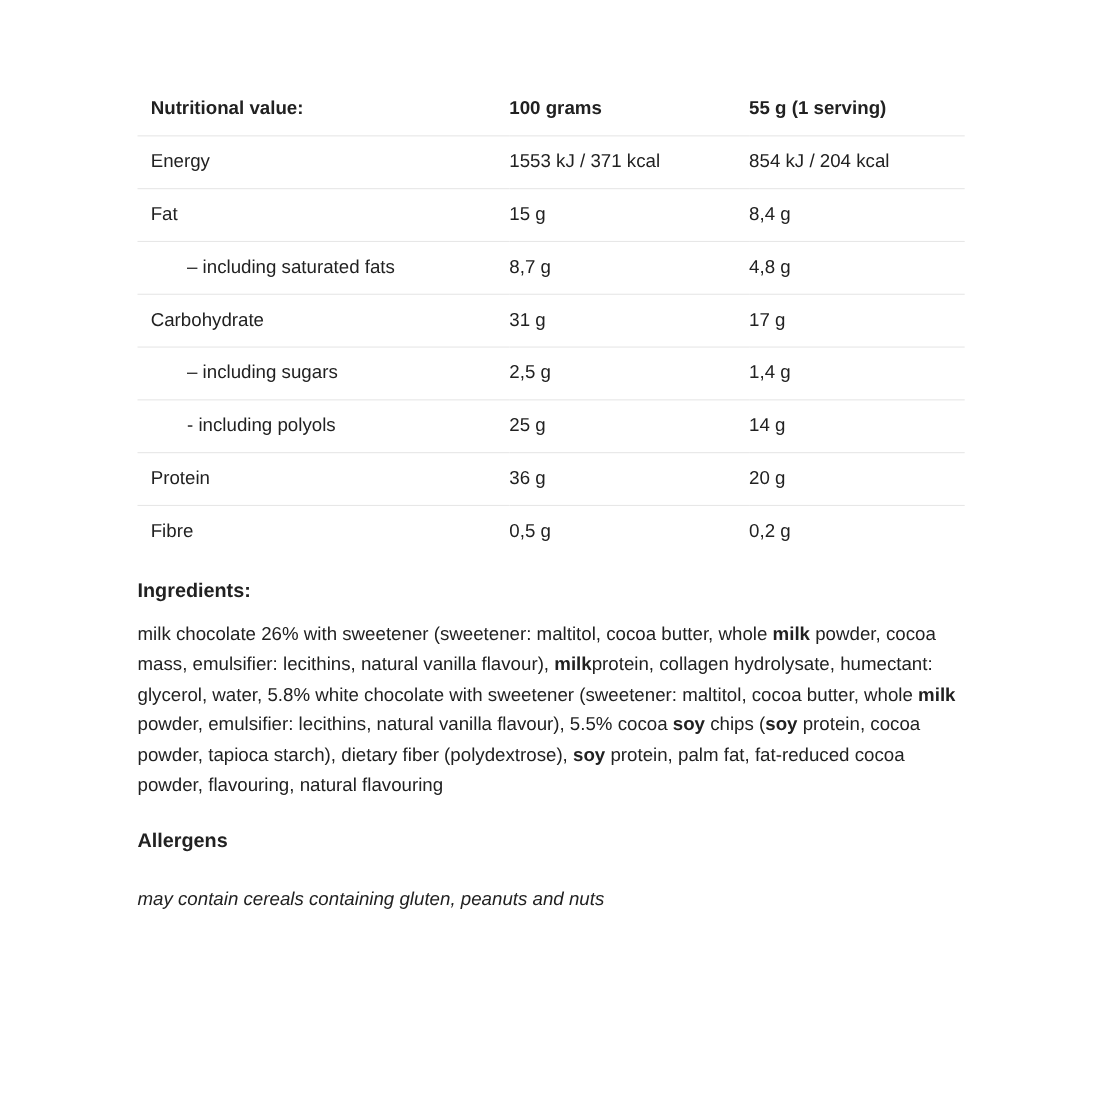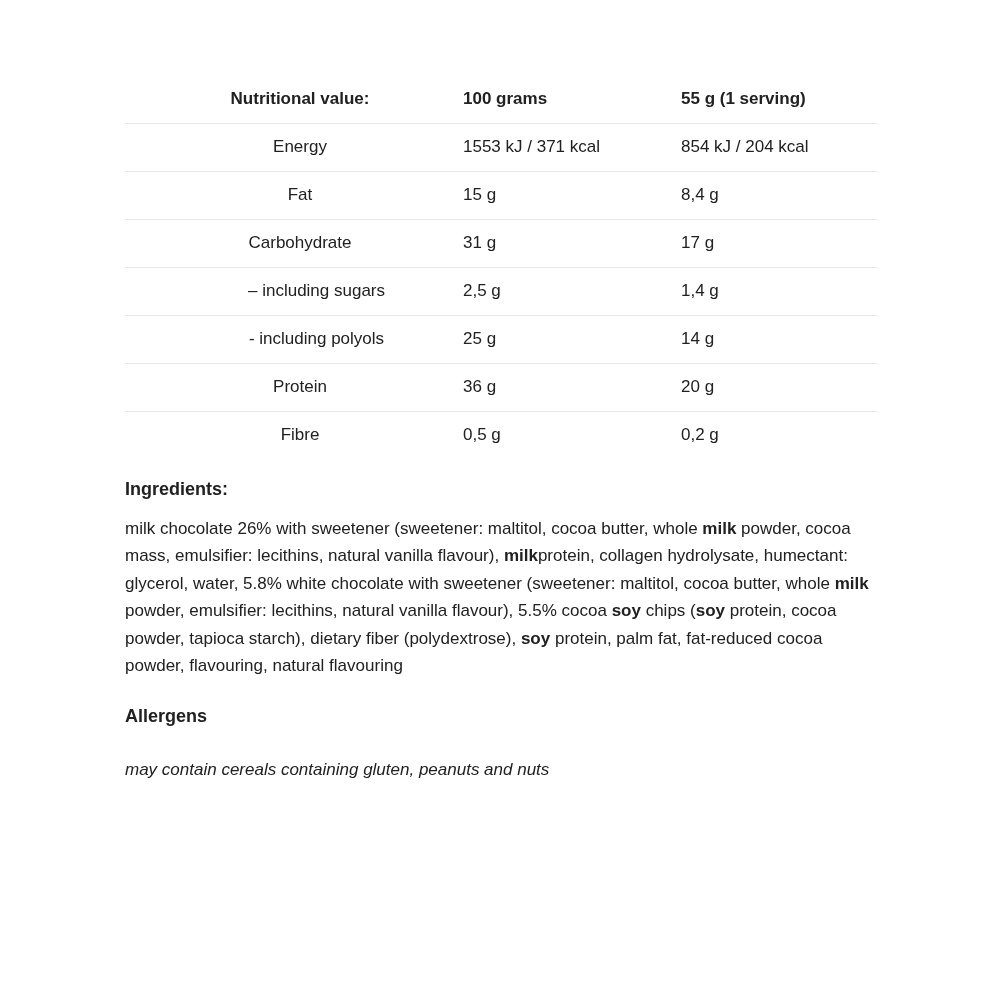--- a/index.html
+++ b/index.html
@@ -34,21 +34,21 @@
     height:48px;
     vertical-align:middle;
     text-align:left;
     font-weight:400;
     border-bottom:1px solid var(--border-color);
     white-space:nowrap;
     overflow:hidden;
   }
   table.nutrition th{font-weight:700;}
   table.nutrition th:first-child,
-  table.nutrition td.label{padding-left:12px;text-align:center;}
+  table.nutrition td.label{padding-left:12px;}
   table.nutrition td.label.indent{padding-left:45px;}
   table.nutrition tbody tr:last-child td{border-bottom:none;}
 
   h2.section-heading{
     font-size:18px;
     font-weight:700;
     line-height:22px;
   }
   #ingredients-heading{margin-top:19px;}
   p.ingredients-text{
@@ -89,20 +89,25 @@
           <td class="label">Energy</td>
           <td>1553 kJ / 371 kcal</td>
           <td>854 kJ / 204 kcal</td>
         </tr>
         <tr>
           <td class="label">Fat</td>
           <td>15 g</td>
           <td>8,4 g</td>
         </tr>
         <tr>
+          <td class="label indent">– including saturated fats</td>
+          <td>8,7 g</td>
+          <td>4,8 g</td>
+        </tr>
+        <tr>
           <td class="label">Carbohydrate</td>
           <td>31 g</td>
           <td>17 g</td>
         </tr>
         <tr>
           <td class="label indent">– including sugars</td>
           <td>2,5 g</td>
           <td>1,4 g</td>
         </tr>
         <tr>

